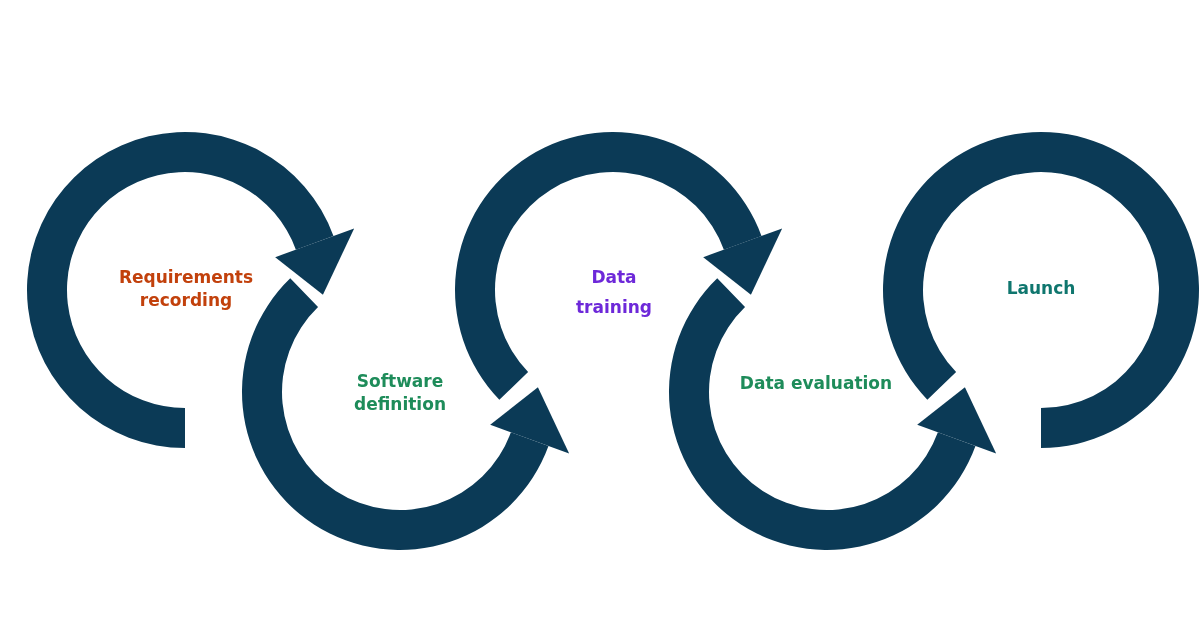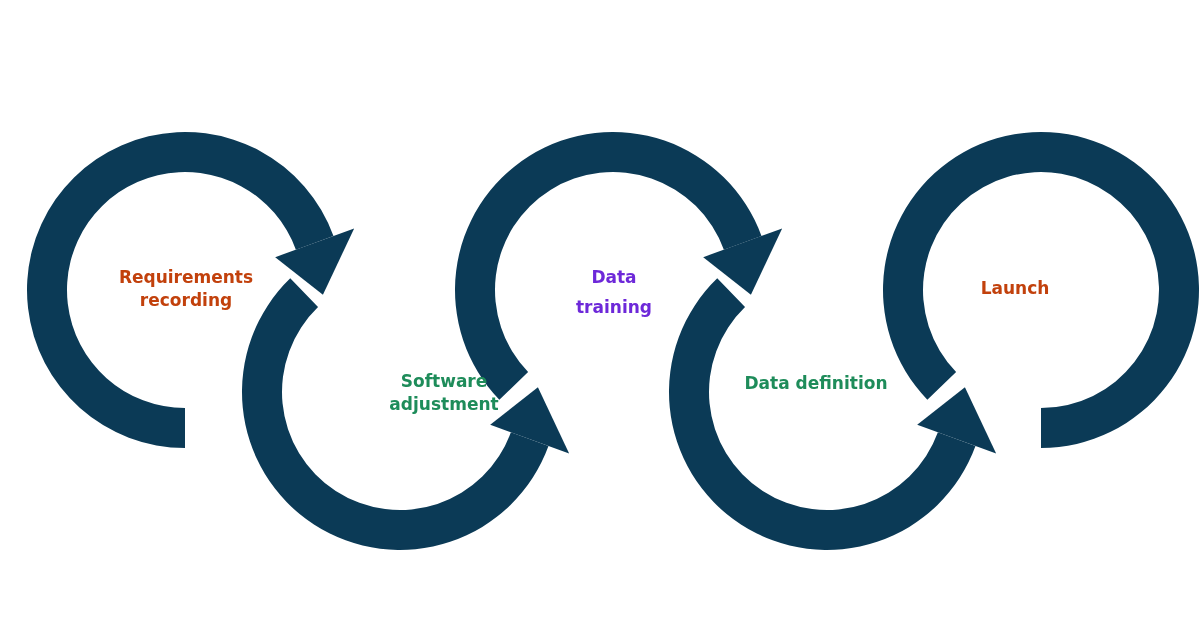--- a/index.html
+++ b/index.html
@@ -30,26 +30,26 @@
       <path d="M717.2439774674784,278.34431154649315 A158,158 0 1 0 975.4714340841736,446.03918264545564 L937.8837292527372,432.3583769124289 A118,118 0 1 1 745.0303122858382,307.11790356003917 Z" fill="#0b3a56"></path>
       <polygon points="917.2104915954473,424.8339337592642 996.1446717414635,453.56362579862036 964.9159341286352,387.1838694550549" fill="#0b3a56"></polygon>
       <path d="M927.3443115464931,399.75602253252157 A158,158 0 1 1 1041,448 L1041,408 A118,118 0 1 0 956.1179035600392,371.96968771416164 Z" fill="#0b3a56"></path>
     </g>
 </svg>
 
 <div class="label" style="left: 186px; top: 266px; color: #c2410c;">
   <div>Requirements</div>
   <div>recording</div>
 </div>
-<div class="label" style="left: 400px; top: 370px; color: rgb(30, 140, 90); margin-left: 44px;">
+<div class="label" style="left: 400px; top: 370px; color: rgb(30, 140, 90);">
   <div>Software</div>
-  <div>adjustment</div>
+  <div>definition</div>
 </div>
 <div class="label" style="left: 614px; top: 262px; line-height: 30px; color: #6d28d9;">
   <div>Data</div>
   <div>training</div>
 </div>
 <div class="label" style="left: 816px; top: 372px; color: rgb(30, 140, 90);">
-  <div>Data definition</div>
+  <div>Data evaluation</div>
 </div>
-<div class="label" style="left: 1015px; top: 277px; color: #c2410c;">
+<div class="label" style="left: 1041px; top: 277px; color: #0f766e;">
   <div>Launch</div>
 </div>
 
 </body></html>

